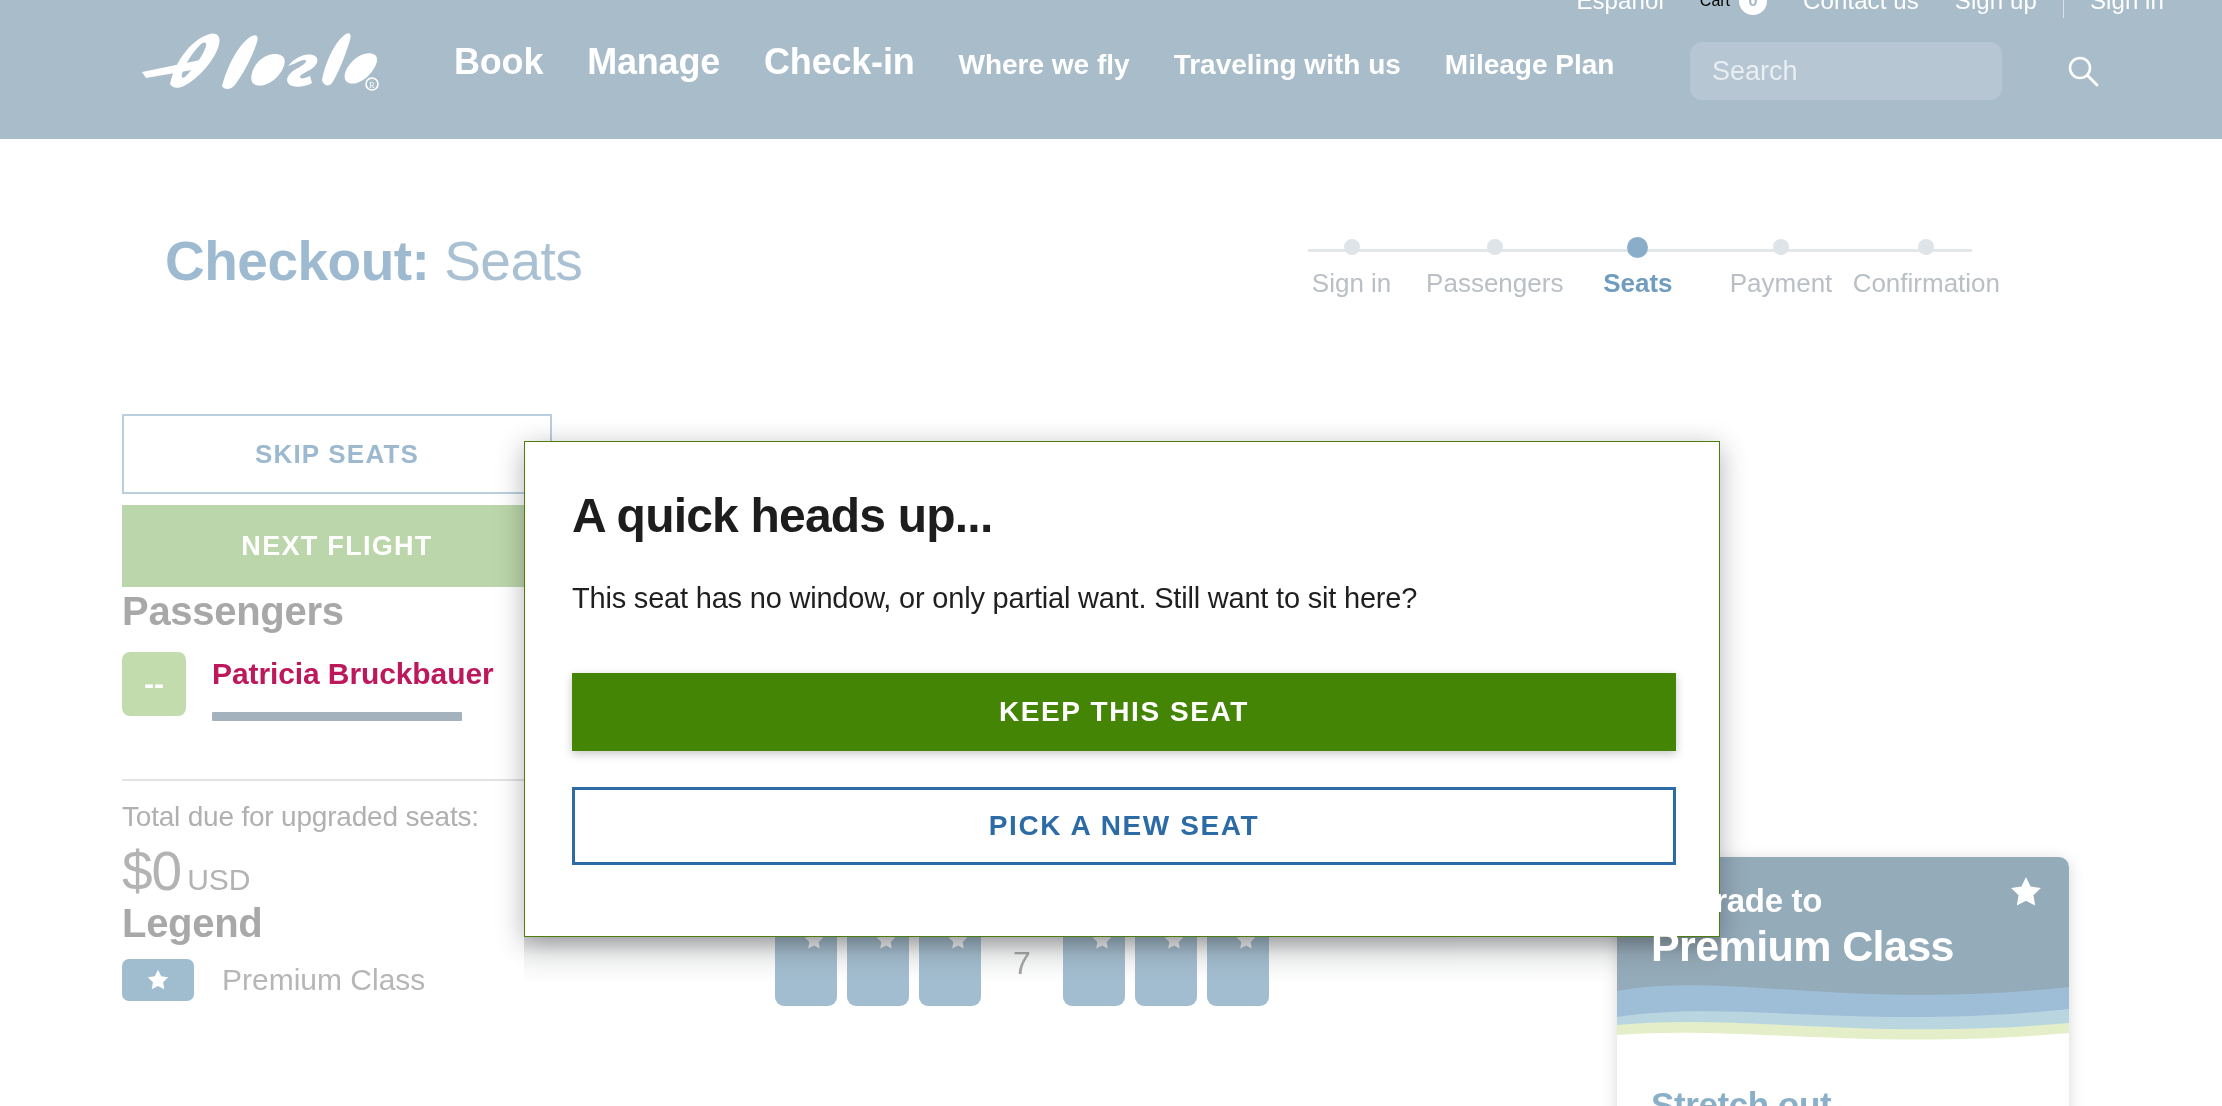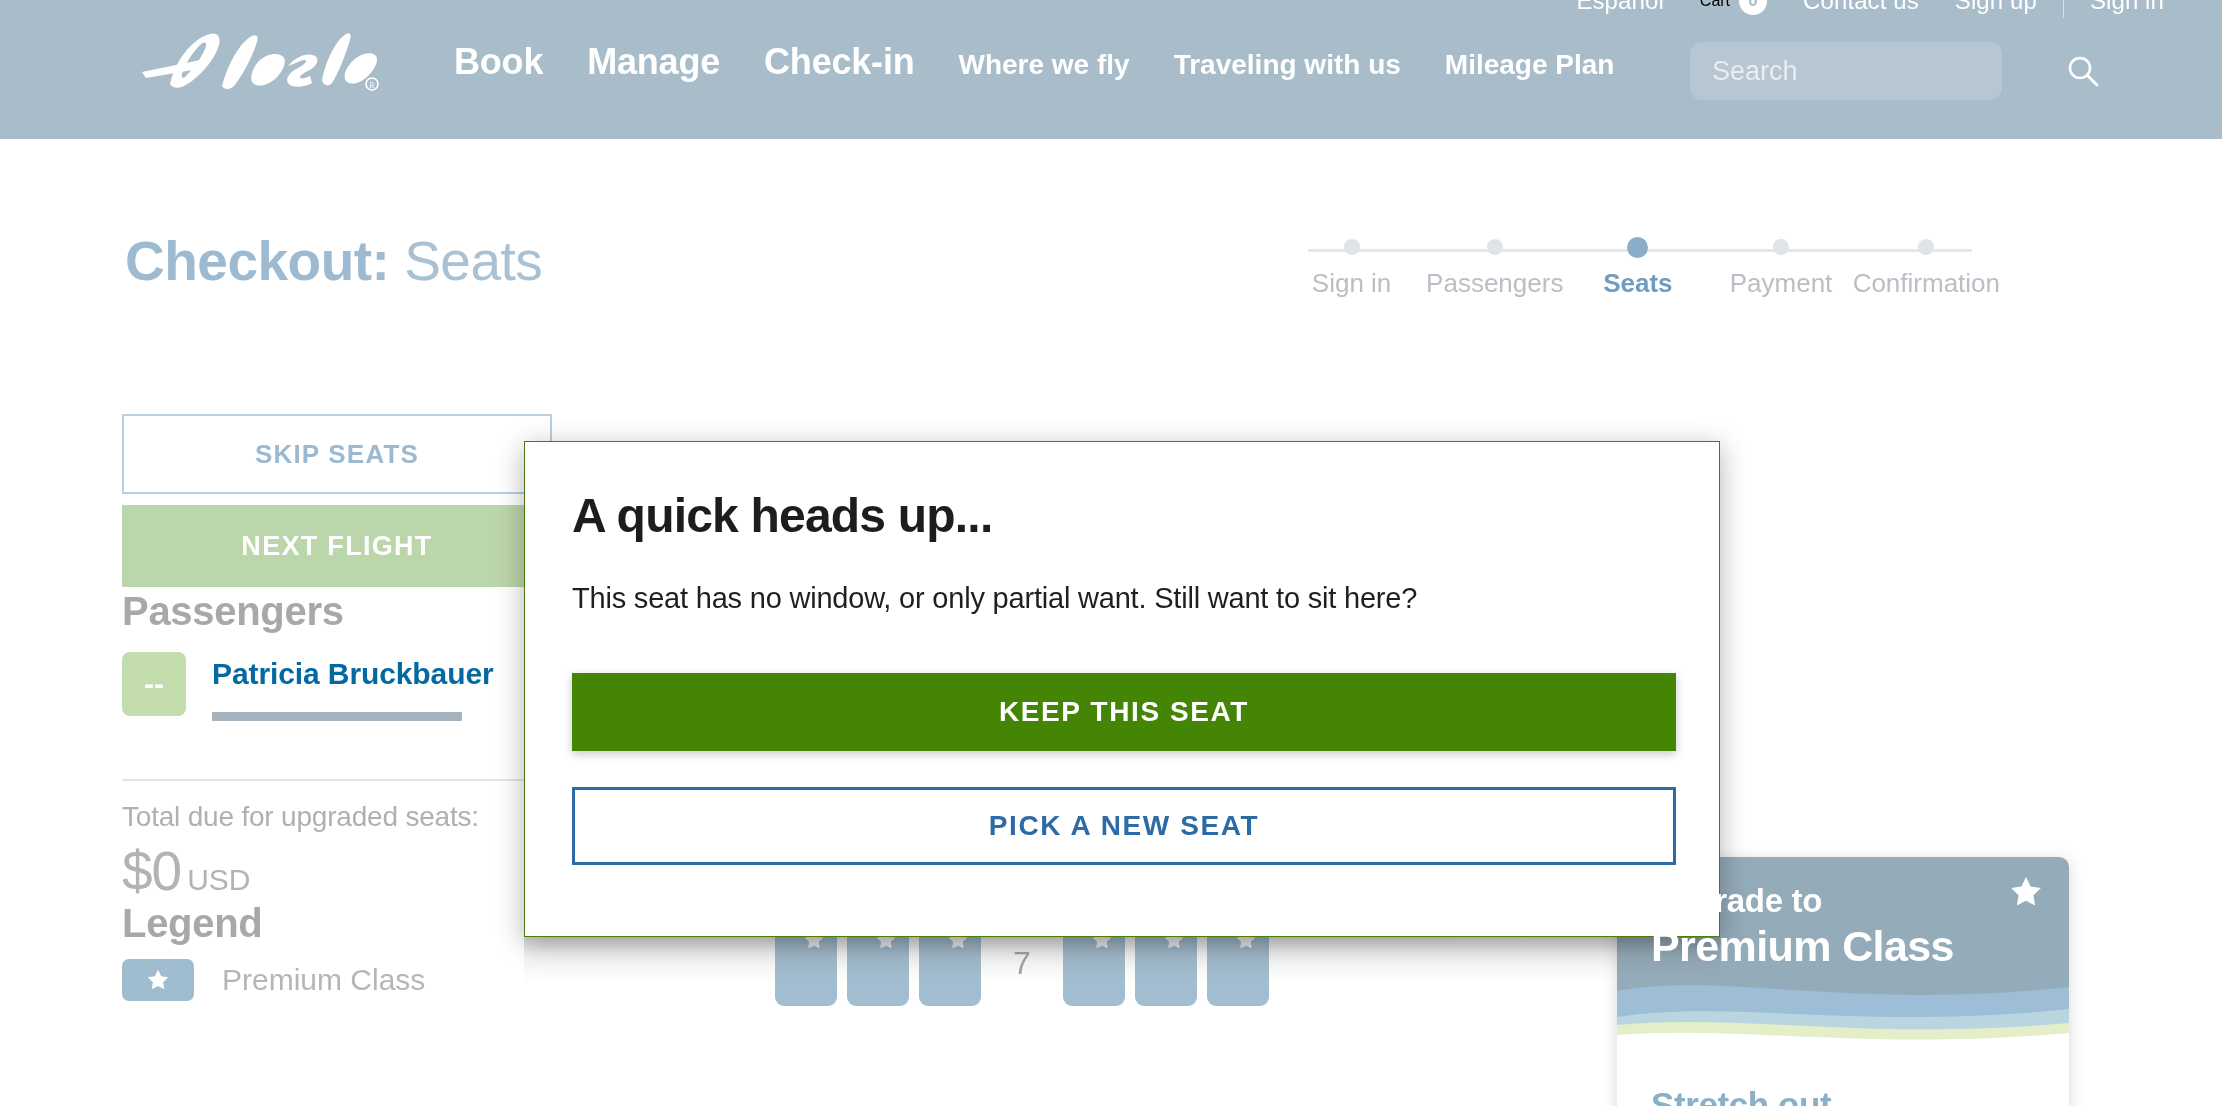--- a/index.html
+++ b/index.html
@@ -81,21 +81,21 @@
   .search-icon { width: 34px; height: 34px; flex: 0 0 auto; }
 
   
   .page { position: absolute; top: 139px; left: 0; width: 2222px; height: 967px; background: #fff; }
 
   .page-title {
     position: absolute; top: 90px; left: 125px;
     font-size: 55px; letter-spacing: -0.5px;
     white-space: nowrap;
   }
-  .page-title .bold { color: #9dbad0; font-weight: bold; }
+  .page-title .bold { color: #9dbad0; font-weight: bold; margin-left: 40px; }
   .page-title .light { color: #a9c1d3; font-weight: normal; }
 
   
   .stepper {
     position: absolute; top: 100px; left: 1280px;
     width: 720px; height: 70px;
   }
   .stepper-line {
     position: absolute; top: 10px; left: 28px; right: 28px;
     height: 3px; background: #e3e7ea;
@@ -140,21 +140,21 @@
   .pax-row { position: absolute; top: 513px; left: 0; width: 430px; height: 100px; }
   .pax-avatar {
     position: absolute; left: 0; top: 0;
     width: 64px; height: 64px; border-radius: 8px;
     background: #c2dcae; color: #ffffff;
     font-size: 30px; font-weight: bold;
     display: flex; align-items: center; justify-content: center;
   }
   .pax-name {
     position: absolute; left: 90px; top: 5px;
-    font-size: 30px; font-weight: bold; color: #0369a1;
+    font-size: 30px; font-weight: bold; color: #be185d;
     letter-spacing: -0.1px; white-space: nowrap;
   }
   .pax-bar {
     position: absolute; left: 90px; top: 60px;
     width: 250px; height: 9px; background: #a3b2bd; border-radius: 1px;
   }
 
   .divider {
     position: absolute; top: 640px; left: 0; width: 430px; height: 2px; background: #e2e2e2;
   }

